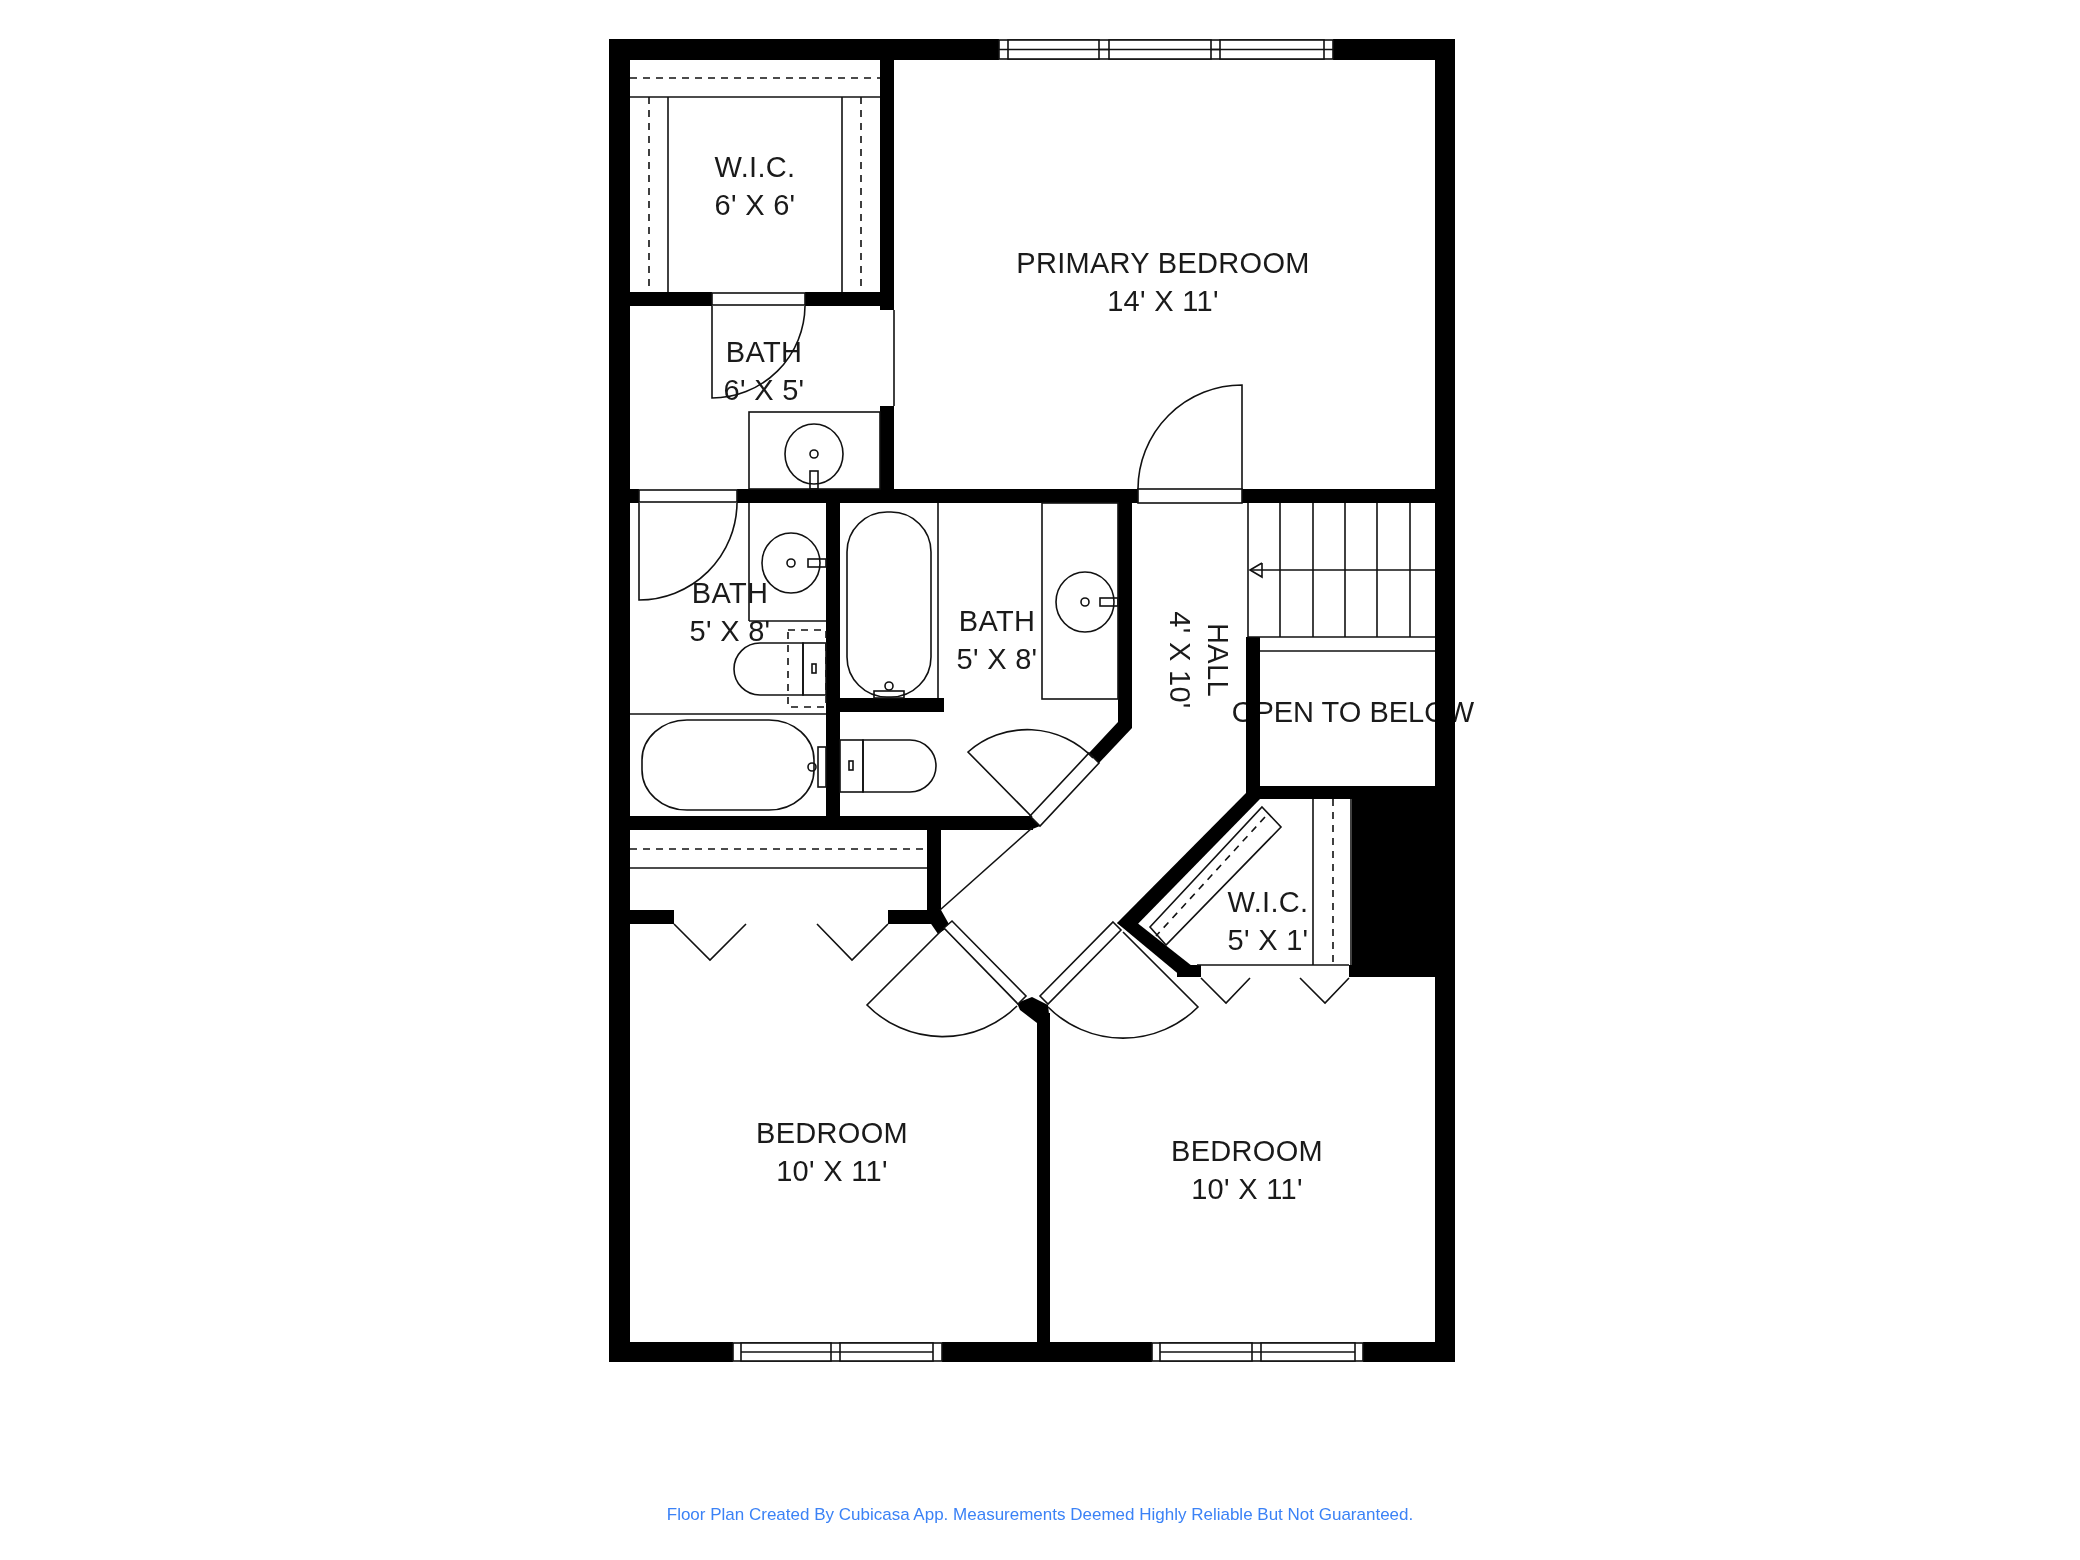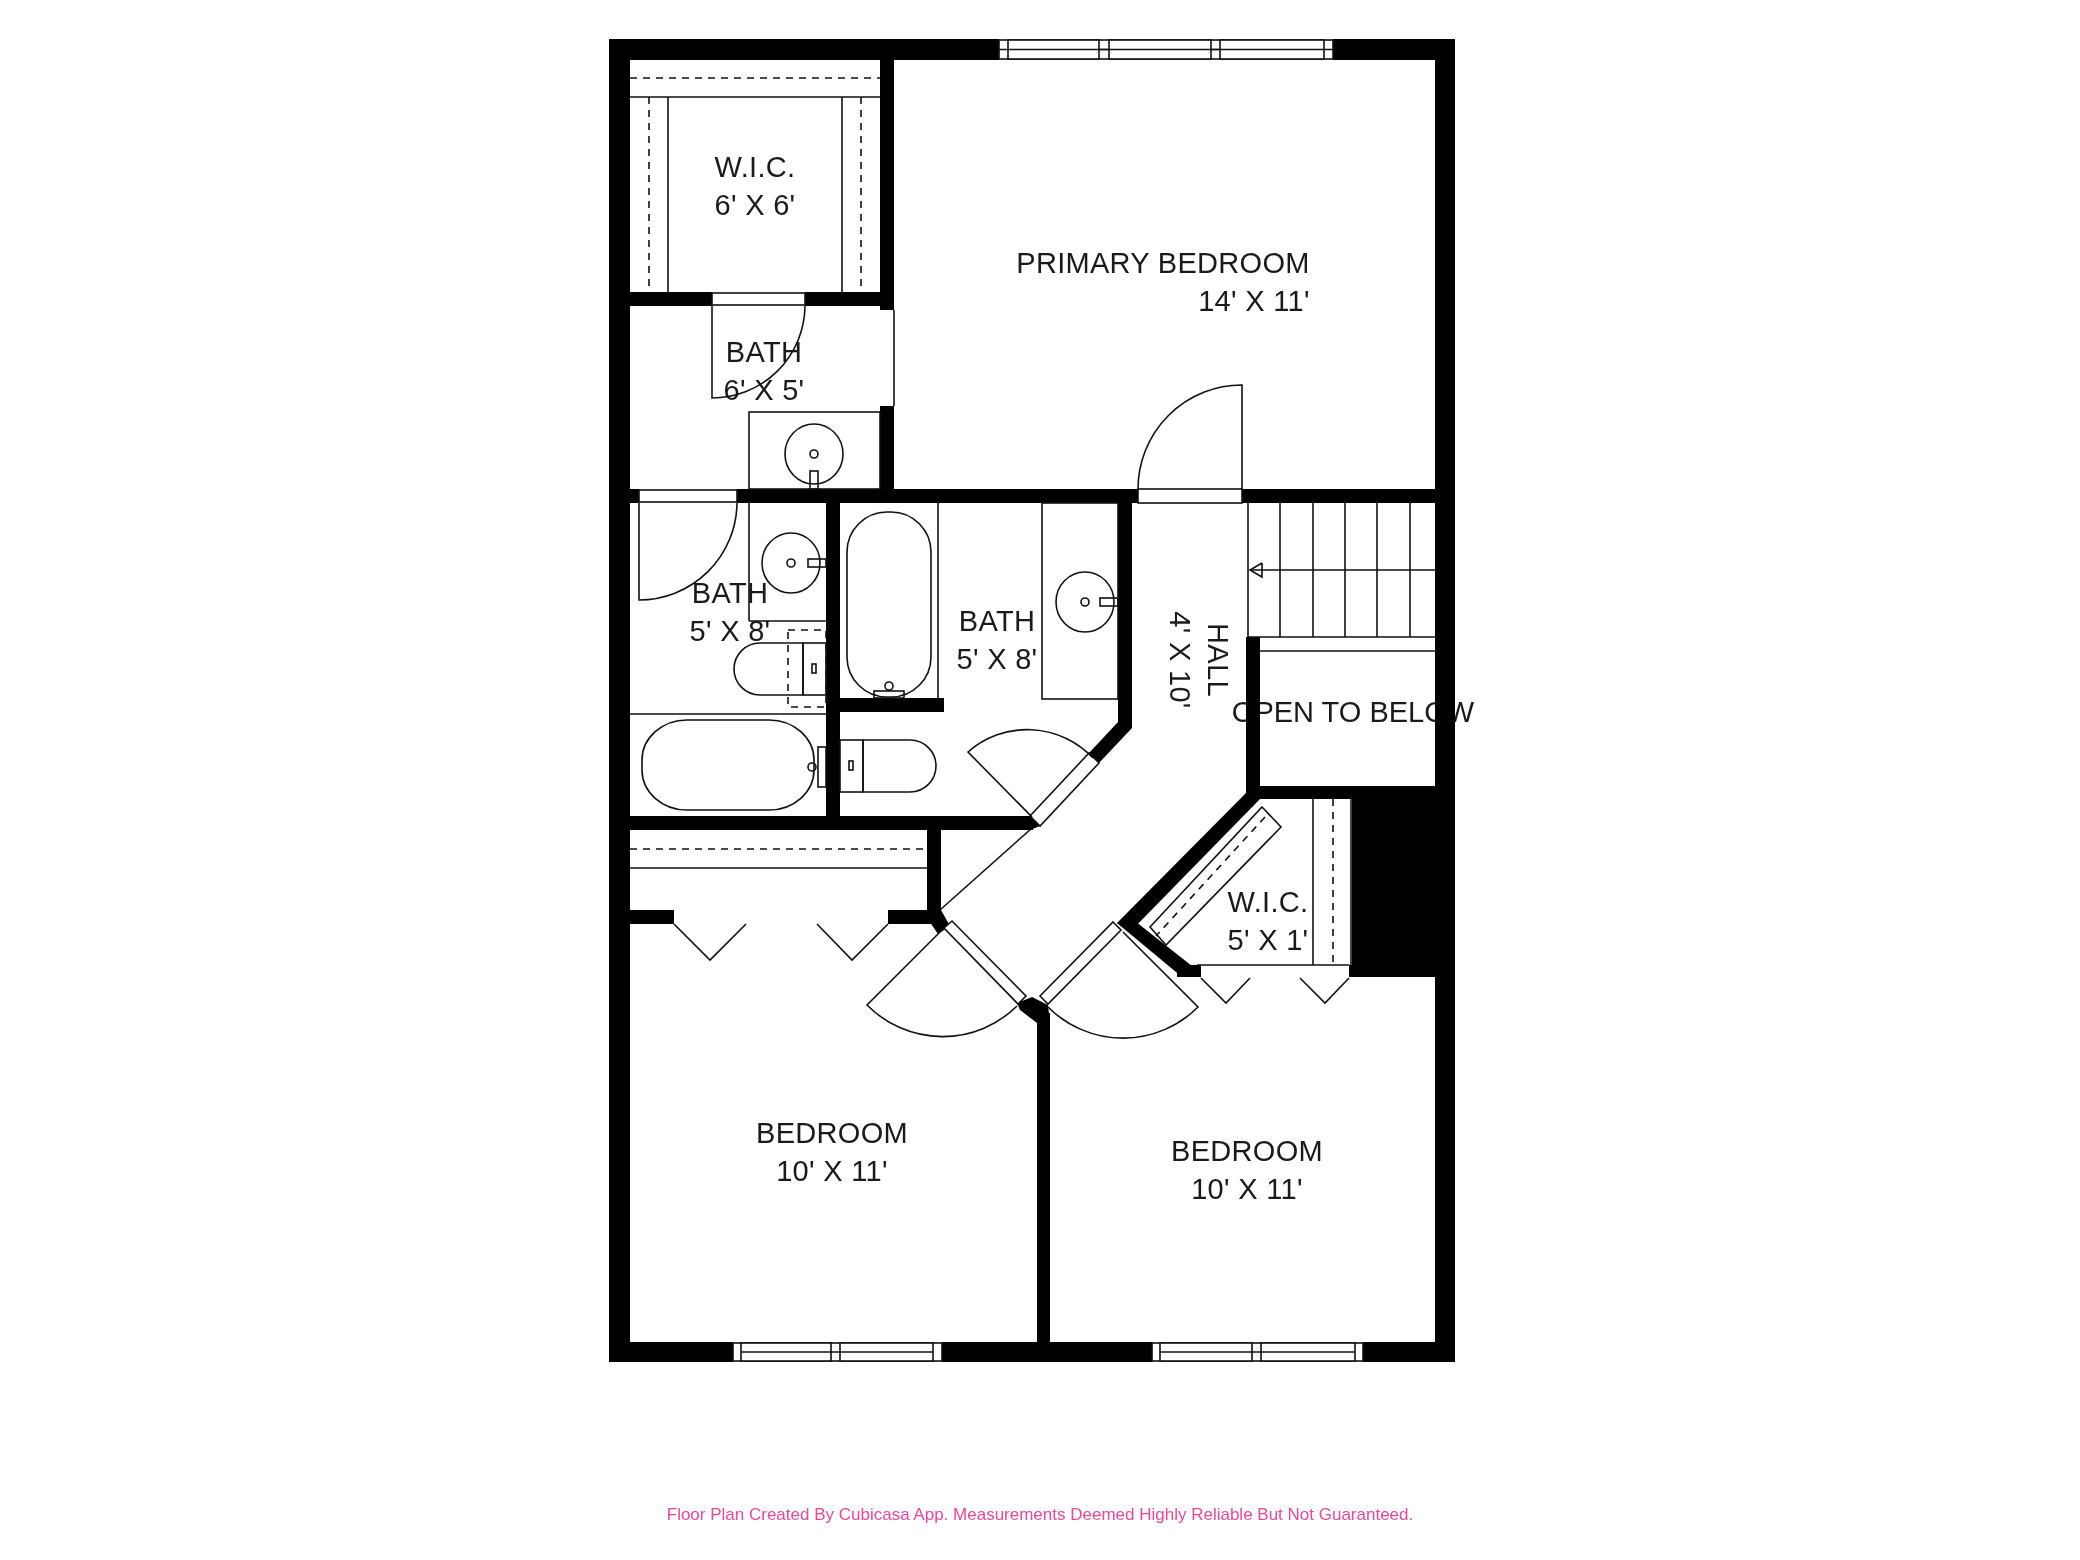--- a/index.html
+++ b/index.html
@@ -12,21 +12,21 @@
   .dash { fill: none; stroke: #111; stroke-width: 1.6; stroke-dasharray: 7 6; }
   .label { position: absolute; transform: translate(-50%, -50%); text-align: center;
            color: #1a1a1a; font-size: 29px; line-height: 38px; white-space: nowrap;
            letter-spacing: 0.3px; }
   .label span { display: block; }
   .hall { transform: translate(-50%, -50%) rotate(90deg); }
   .otb { position: absolute; left: 1353px; top: 712px; transform: translate(-50%, -50%);
          font-size: 29px; color: #1a1a1a; white-space: nowrap; z-index: 0; }
   .overlay-walls { position: absolute; left: 0; top: 0; z-index: 1; pointer-events: none; }
   .footer { position: absolute; left: 1040px; top: 1515px; transform: translate(-50%, -50%);
-            font-size: 17px; color: #ec4899; white-space: nowrap; }
+            font-size: 17px; color: #3b82f6; white-space: nowrap; }
 </style>
 </head>
 <body>
 
 <div class="otb">OPEN TO BELOW</div>
 
 <svg id="plan" class="overlay-walls" viewBox="0 0 2080 1560" xmlns="http://www.w3.org/2000/svg">
 
   <g>
 
@@ -212,21 +212,21 @@
   <g>
     <polygon class="thin-f" points="1113,922 1121,930 1048,1004 1040,996"></polygon>
     <path class="thin" d="M1123,932 L1198,1007 A106,106 0 0 1 1048,1007"></path>
   </g>
 </svg>
 
 <div class="label" style="left:755px; top:186px;">
   <span>W.I.C.</span>
   <span>6' X 6'</span>
 </div>
-<div class="label" style="left:1163px; top:282px;text-align:right;">
+<div class="label" style="left:1163px; top:282px;">
   <span>PRIMARY BEDROOM</span>
   <span>14' X 11'</span>
 </div>
 <div class="label" style="left:764px; top:371px;">
   <span>BATH</span>
   <span>6' X 5'</span>
 </div>
 <div class="label" style="left:730px; top:612px;">
   <span>BATH</span>
   <span>5' X 8'</span>

